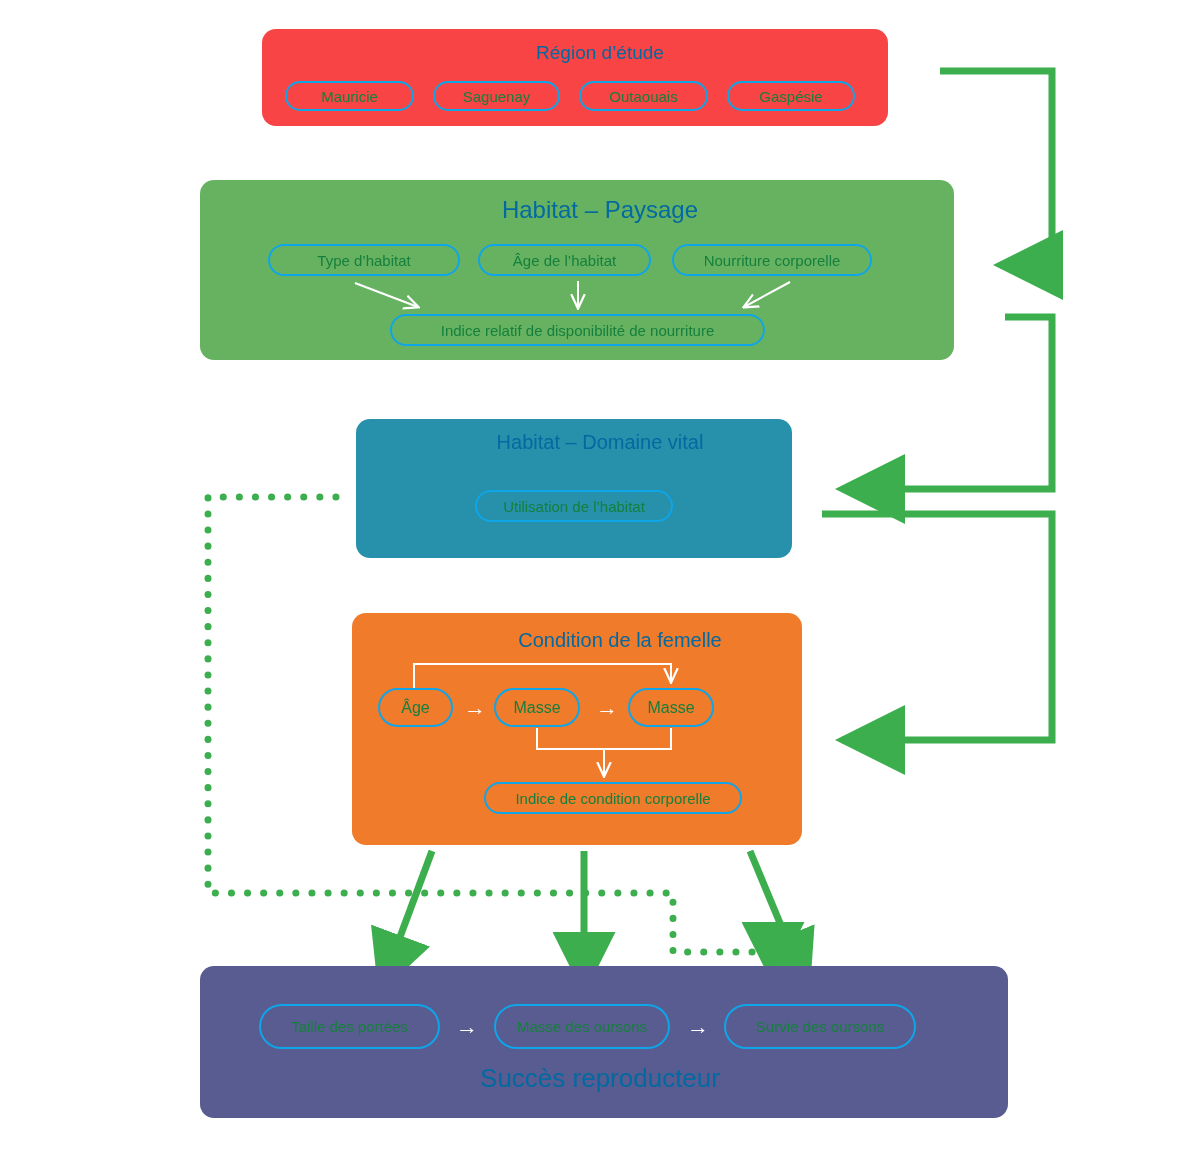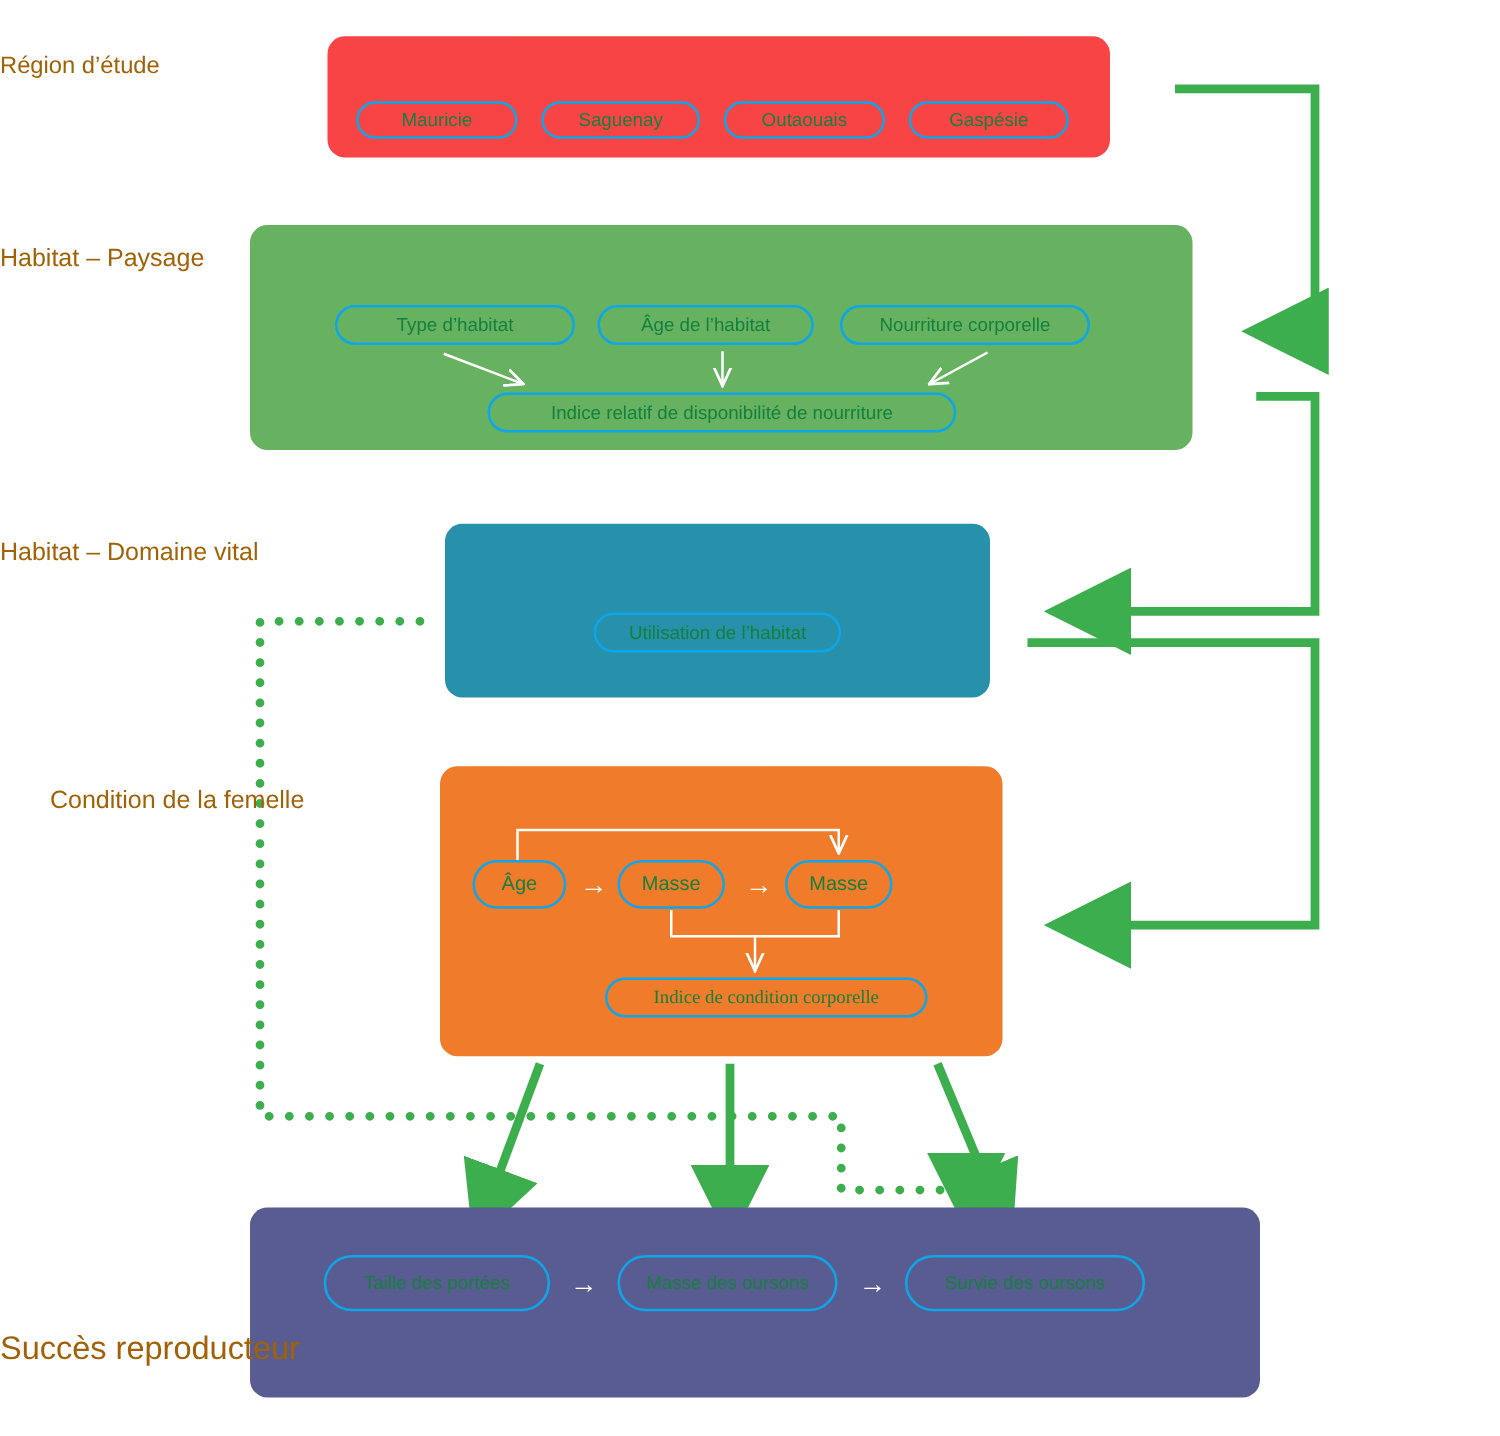--- a/index.html
+++ b/index.html
@@ -22,21 +22,22 @@
   
   .panel {
     position: absolute;
     border-radius: 14px;
     box-sizing: border-box;
   }
   .panel-title {
     position: absolute;
     left: 0;
     right: 0;
-    color: #a16207;
+    text-align: center;
+    color: #0369a1;
     font-weight: 400;
     white-space: nowrap;
   }
 
   
   .pill {
     position: absolute;
     box-sizing: border-box;
     border: 2px solid #0ea5e9;
     border-radius: 999px;
@@ -70,21 +71,21 @@
   }
 
   
   #panel-region    { left: 262px;  top: 29px;   width: 626px; height: 97px; }
   #panel-landscape { left: 200px;  top: 180px;  width: 754px; height: 180px; }
   #panel-homerange { left: 356px;  top: 419px;  width: 436px; height: 139px; }
   #panel-condition { left: 352px;  top: 613px;  width: 450px; height: 232px; }
   #panel-success   { left: 200px;  top: 966px;  width: 808px; height: 152px; }
 
   #title-region    { top: 42px;  font-size: 19px; }
-  #title-landscape { top: 196px; font-size: 20px; }
+  #title-landscape { top: 196px; font-size: 24px; }
   #title-homerange { top: 431px; font-size: 20px; }
   #title-condition { top: 629px; font-size: 20px; padding-left: 40px; }
   #title-success   { top: 1063px; font-size: 26px; }
 
   
   #pill-mauricie  { left: 285px; top: 81px; width: 129px; height: 30px; font-size: 15px; }
   #pill-saguenay  { left: 433px; top: 81px; width: 127px; height: 30px; font-size: 15px; }
   #pill-outaouais { left: 579px; top: 81px; width: 129px; height: 30px; font-size: 15px; }
   #pill-gaspesie  { left: 727px; top: 81px; width: 128px; height: 30px; font-size: 15px; }
 
@@ -94,21 +95,21 @@
   #pill-food-avail   { left: 672px; top: 244px; width: 200px; height: 32px; font-size: 15px; }
   #pill-food-index   { left: 390px; top: 314px; width: 375px; height: 32px; font-size: 15px; }
 
   
   #pill-habitat-use { left: 475px; top: 490px; width: 198px; height: 32px; font-size: 15px; }
 
   
   #pill-age    { left: 378px; top: 688px; width: 75px;  height: 39px; font-size: 16px; }
   #pill-taille { left: 494px; top: 688px; width: 86px;  height: 39px; font-size: 16px; }
   #pill-masse  { left: 628px; top: 688px; width: 86px;  height: 39px; font-size: 16px; }
-  #pill-bci    { left: 484px; top: 782px; width: 258px; height: 32px; font-size: 15px; font-family: Liberation Serif, serif; }
+  #pill-bci    { left: 484px; top: 782px; width: 258px; height: 32px; font-size: 15px; }
 
   #garrow-age-taille   { left: 455px; top: 688px; width: 40px; height: 39px; font-size: 22px; }
   #garrow-taille-masse { left: 585px; top: 688px; width: 44px; height: 39px; font-size: 22px; }
 
   
   #pill-litter-size { left: 259px; top: 1004px; width: 181px; height: 45px; font-size: 15px; }
   #pill-cub-mass    { left: 494px; top: 1004px; width: 176px; height: 45px; font-size: 15px; }
   #pill-cub-surv    { left: 724px; top: 1004px; width: 192px; height: 45px; font-size: 15px; }
 
   #garrow-litter-mass { left: 443px; top: 1004px; width: 48px; height: 45px; font-size: 22px; }

